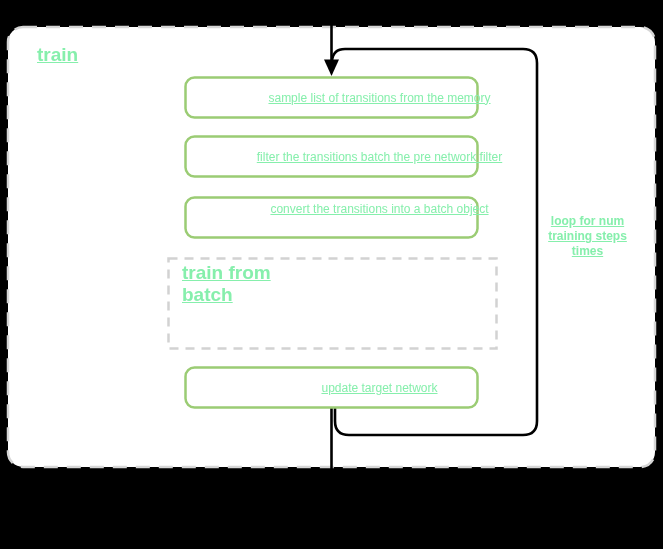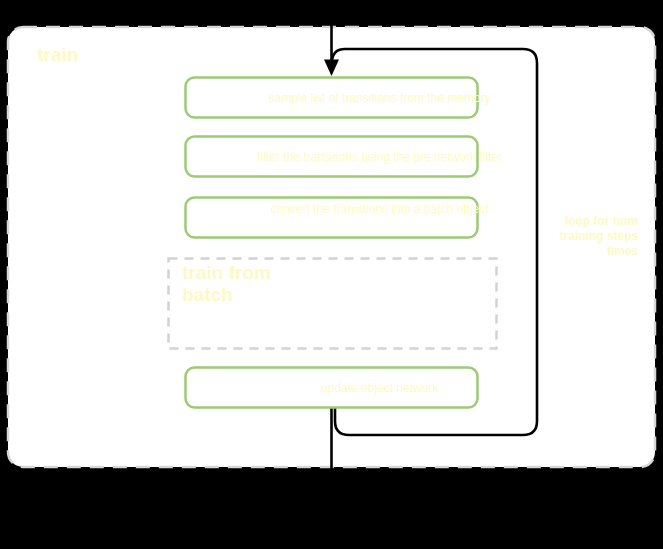--- a/index.html
+++ b/index.html
@@ -14,21 +14,22 @@
     overflow: hidden;
     font-family: "Liberation Sans", "DejaVu Sans", sans-serif;
   }
   #diagram-svg {
     position: absolute;
     left: 0;
     top: 0;
   }
   .label {
     position: absolute;
-    color: #fef9c3;
+    color: #86efac;
+    text-decoration: underline;
   }
   .container-title {
     left: 37px;
     top: 44px;
     font-size: 19px;
     font-weight: bold;
   }
   .step-label {
     left: 185px;
     width: 293px;
@@ -52,21 +53,21 @@
     line-height: 22px;
     white-space: pre-line;
   }
   .loop-label {
     left: 537px;
     top: 214px;
     width: 101px;
     font-size: 12px;
     font-weight: bold;
     line-height: 15px;
-    text-align: right;
+    text-align: center;
     white-space: pre-line;
   }
 </style>
 </head>
 <body>
 
 <svg id="diagram-svg" width="663" height="549" viewBox="0 0 663 549">
 
   <rect x="8" y="27" width="647" height="440" rx="15" ry="15" fill="#ffffff" stroke-width="2.5" stroke-dasharray="14 9" stroke="#d6d6d6"></rect>
 
@@ -85,24 +86,24 @@
 
   <rect x="168.5" y="258.5" width="328" height="90" fill="#ffffff" stroke-width="2.5" stroke-dasharray="9 7" stroke="#d2d2d2"></rect>
 
   <rect x="185.5" y="367.5" width="292" height="40" rx="9" ry="9" fill="#ffffff" stroke-width="2.5" stroke="#9bcc74"></rect>
 </svg>
 
 <div class="label container-title">train</div>
 
 <div class="label step-label step-1">sample list of transitions from the memory</div>
 
-<div class="label step-label step-2">filter the transitions using the pre network filter</div>
+<div class="label step-label step-2">filter the transitions batch the pre network filter</div>
 
 <div class="label step-label step-3">convert the transitions into a batch object</div>
 
 <div class="label subprocess-label">train from
 batch</div>
 
-<div class="label step-label step-4">update object network</div>
+<div class="label step-label step-4">update target network</div>
 
 <div class="label loop-label">loop for num
 training steps
 times</div>
 
 </body></html>

